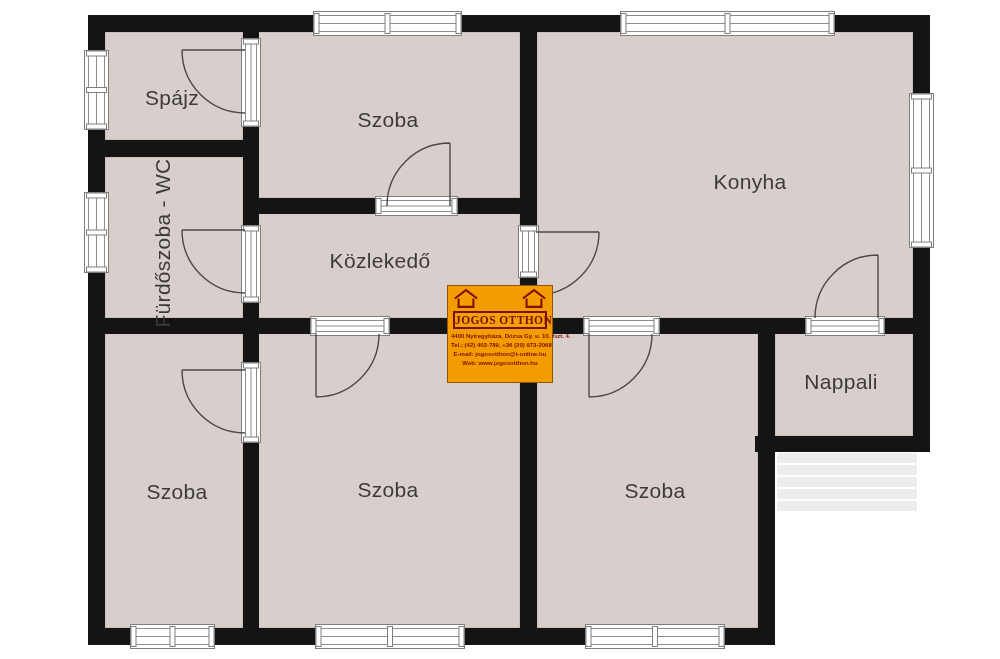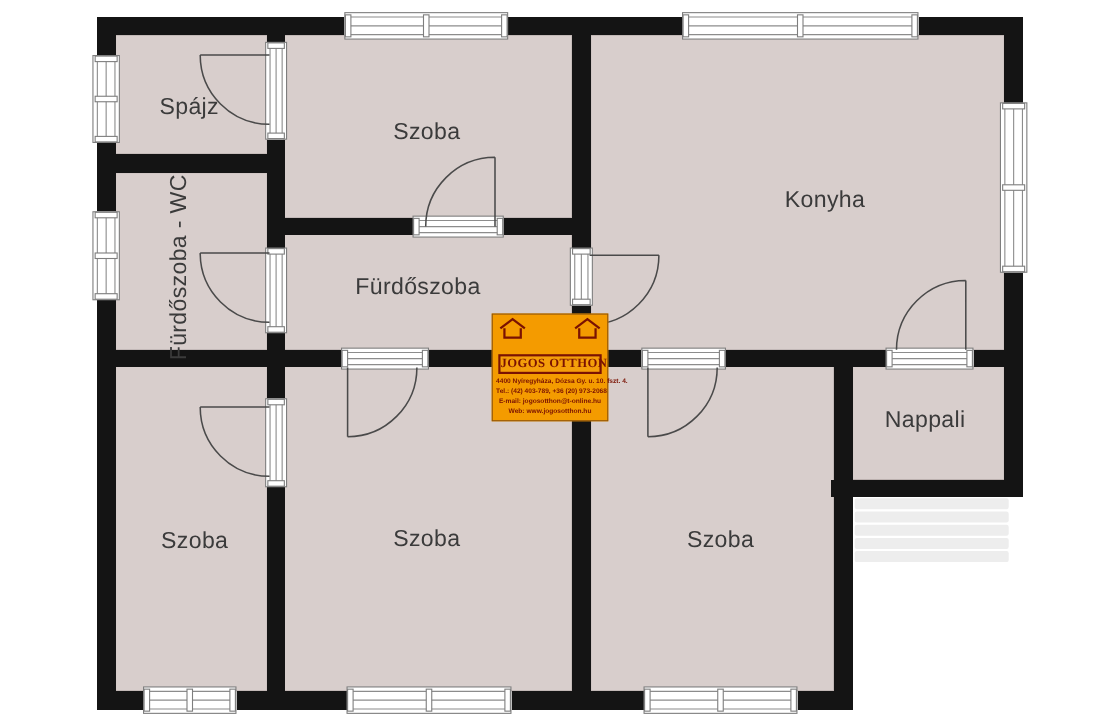--- a/index.html
+++ b/index.html
@@ -3,21 +3,21 @@
 <meta charset="utf-8">
 <style>
   html,body{margin:0;padding:0;background:#fff;}
   body{width:1000px;height:659px;overflow:hidden;}
   .canvas{position:relative;width:1000px;height:659px;font-family:"Liberation Sans",sans-serif;background:#fff;}
   #plan{position:absolute;left:0;top:0;}
   .label{position:absolute;transform:translate(-50%,-50%);font-size:21px;color:#3b3b3b;white-space:nowrap;letter-spacing:.3px;}
   .label.rot{transform:translate(-50%,-50%) rotate(-90deg);}
   .watermark{position:absolute;left:447px;top:285px;width:106px;height:98px;background:#f49b00;border:1px solid #90560a;box-sizing:border-box;padding:2px 3px 3px;display:flex;flex-direction:column;}
   .houses{display:flex;justify-content:space-between;padding:0 2px;height:21px;}
-  .brand{border:2px solid #7a1202;color:#7a1202;font-family:"Liberation Serif",serif;font-weight:bold;font-size:11.5px;text-align:center;letter-spacing:.4px;padding:1px 0;margin:13px 2px 3px;white-space:nowrap;background:rgba(255,255,255,0.04);}
+  .brand{border:2px solid #7a1202;color:#7a1202;font-family:"Liberation Serif",serif;font-weight:bold;font-size:11.5px;text-align:center;letter-spacing:.4px;padding:1px 0;margin:2px 2px 3px;white-space:nowrap;background:rgba(255,255,255,0.04);}
   .wline{font-size:6px;line-height:9px;font-weight:bold;color:#7a1202;text-align:center;white-space:nowrap;}
 </style>
 </head>
 <body>
 
 <div class="canvas">
 
   <svg id="plan" width="1000" height="659" viewBox="0 0 1000 659">
       <rect x="105" y="32" width="138" height="108" fill="#d8cecc" stroke="#b9aeac" stroke-width="1"></rect>
       <rect x="258" y="32" width="262" height="166" fill="#d8cecc" stroke="#b9aeac" stroke-width="1"></rect>
@@ -206,21 +206,21 @@
       <path d="M536,232L599,232M599,232A63,63 0 0 1 536,295" fill="none" stroke="#4a4a4a" stroke-width="1.4"></path>
       <path d="M878,318L878,255M815,318A63,63 0 0 1 878,255" fill="none" stroke="#4a4a4a" stroke-width="1.4"></path>
       <path d="M316,334L316,397M379,334A63,63 0 0 1 316,397" fill="none" stroke="#4a4a4a" stroke-width="1.4"></path>
       <path d="M589,334L589,397M652,334A63,63 0 0 1 589,397" fill="none" stroke="#4a4a4a" stroke-width="1.4"></path>
     </svg>
 
   <div class="label" style="left:172px;top:98px">Spájz</div>
   <div class="label" style="left:388px;top:120px">Szoba</div>
   <div class="label" style="left:750px;top:182px">Konyha</div>
   <div class="label rot" style="left:163px;top:243px">Fürdőszoba - WC</div>
-  <div class="label" style="left:380px;top:261px">Fürdőszoba</div>
+  <div class="label" style="left:380px;top:261px">Közlekedő</div>
   <div class="label" style="left:841px;top:382px">Nappali</div>
   <div class="label" style="left:177px;top:492px">Szoba</div>
   <div class="label" style="left:388px;top:490px">Szoba</div>
   <div class="label" style="left:655px;top:491px">Szoba</div>
 
   <div class="watermark">
     <div class="houses">
       <svg width="26" height="21" viewBox="0 0 28 22">
         <path d="M2,11 L14,2 L26,11 M6,11 V20 H22 V11" fill="none" stroke="#7a1202" stroke-width="2.2"></path>
       </svg>

